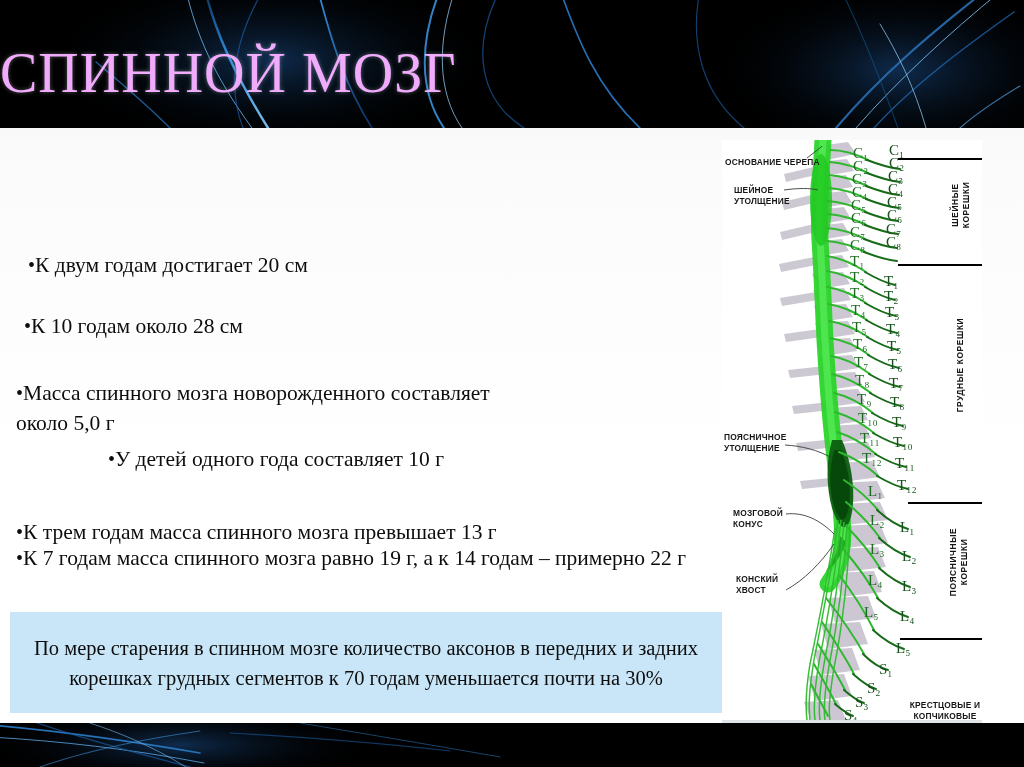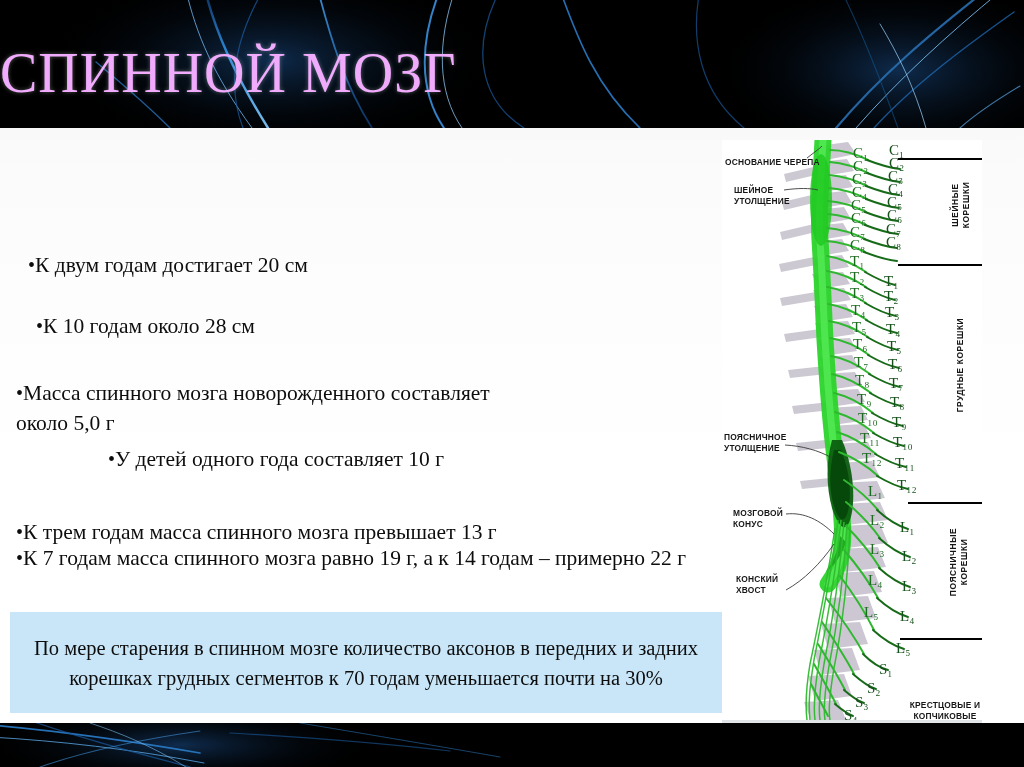--- a/index.html
+++ b/index.html
@@ -72,21 +72,21 @@
     font-family: "Liberation Serif", "DejaVu Serif", serif;
     white-space: pre-wrap;
   }
   .bullet .dot {
     font-size: 20px;
     line-height: 30px;
   }
 
   .b1 { left: 28px; top: 36px;  width: 470px; }
   .b2 { left: 28px; top: 122px; width: 470px; }
-  .b3 { left: 36px; top: 183px; width: 470px; }
+  .b3 { left: 24px; top: 183px; width: 470px; }
   .b4 { left: 16px; top: 250px; width: 520px; }
   .b5 { left: 16px; top: 316px; width: 520px; text-align: center; }
   .b6 { left: 16px; top: 365px; width: 650px; margin-top: 24px; }
   .b7 { left: 16px; top: 415px; width: 680px; }
 
   
   .note-box {
     position: absolute;
     left: 10px;
     top: 484px;

